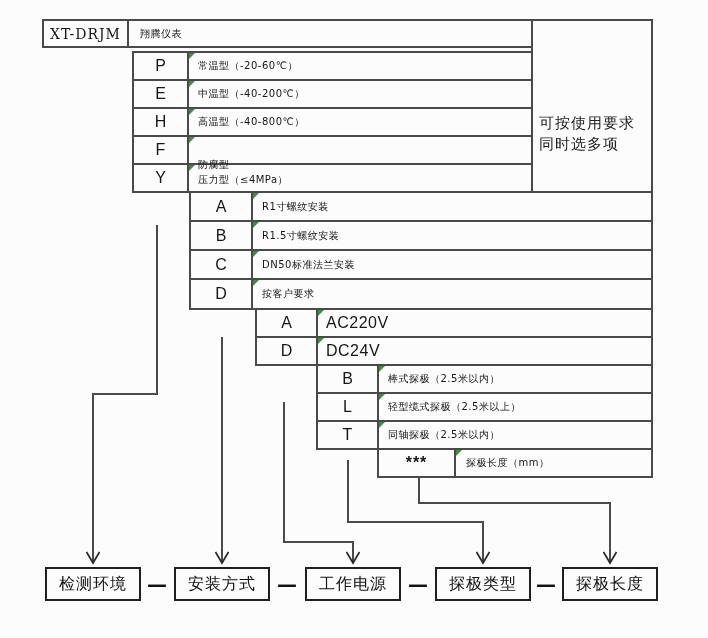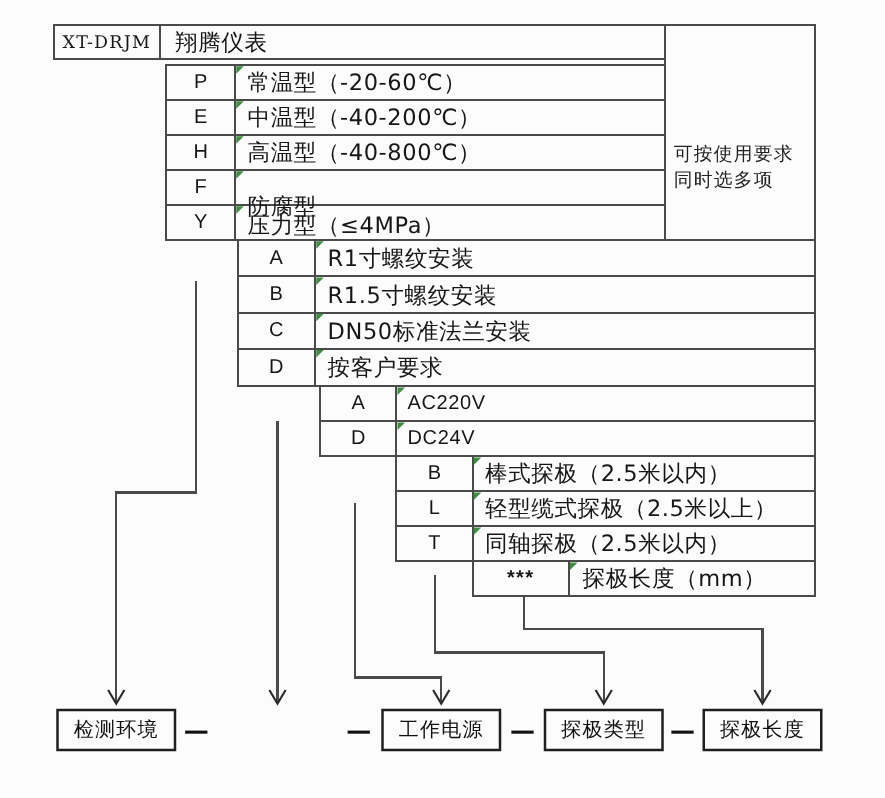--- a/index.html
+++ b/index.html
@@ -13,21 +13,21 @@
     position:absolute;display:flex;align-items:center;
     color:#161616;white-space:nowrap;
   }
   .code{
     justify-content:center;
     font-family:"Liberation Sans",sans-serif;
     font-size:16px;font-weight:500;
   }
   .desc{
     font-family:"DejaVu Sans",sans-serif;
-    font-size:18px;letter-spacing:0.5px;
+    font-size:10px;letter-spacing:0.5px;
   }
   .hdr-model{
     justify-content:center;
     font-family:"DejaVu Serif",serif;
     font-size:14px;letter-spacing:1px;
   }
   .note-line{
     position:absolute;left:539px;width:110px;height:20px;
     font-size:15px;letter-spacing:1px;color:#222;margin-top:28px;
   }
@@ -158,20 +158,21 @@
   <div class="marker" style="left:253px;top:280px;"></div>
   <div class="marker" style="left:318px;top:310px;"></div>
   <div class="marker" style="left:318px;top:338px;"></div>
   <div class="marker" style="left:379px;top:366px;"></div>
   <div class="marker" style="left:379px;top:394px;"></div>
   <div class="marker" style="left:379px;top:422px;"></div>
   <div class="marker" style="left:456px;top:450px;"></div>
 
   <div class="bbox" style="left:45px;top:567px;">检测环境</div>
   <div class="dash" style="left:144px;">—</div>
+  <div class="bbox" style="left:174px;top:567px;">安装方式</div>
   <div class="dash" style="left:274px;">—</div>
   <div class="bbox" style="left:305px;top:567px;">工作电源</div>
   <div class="dash" style="left:405px;">—</div>
   <div class="bbox" style="left:435px;top:567px;">探极类型</div>
   <div class="dash" style="left:533px;">—</div>
   <div class="bbox" style="left:562px;top:567px;">探极长度</div>
 
 </div>
 
 </body></html>

